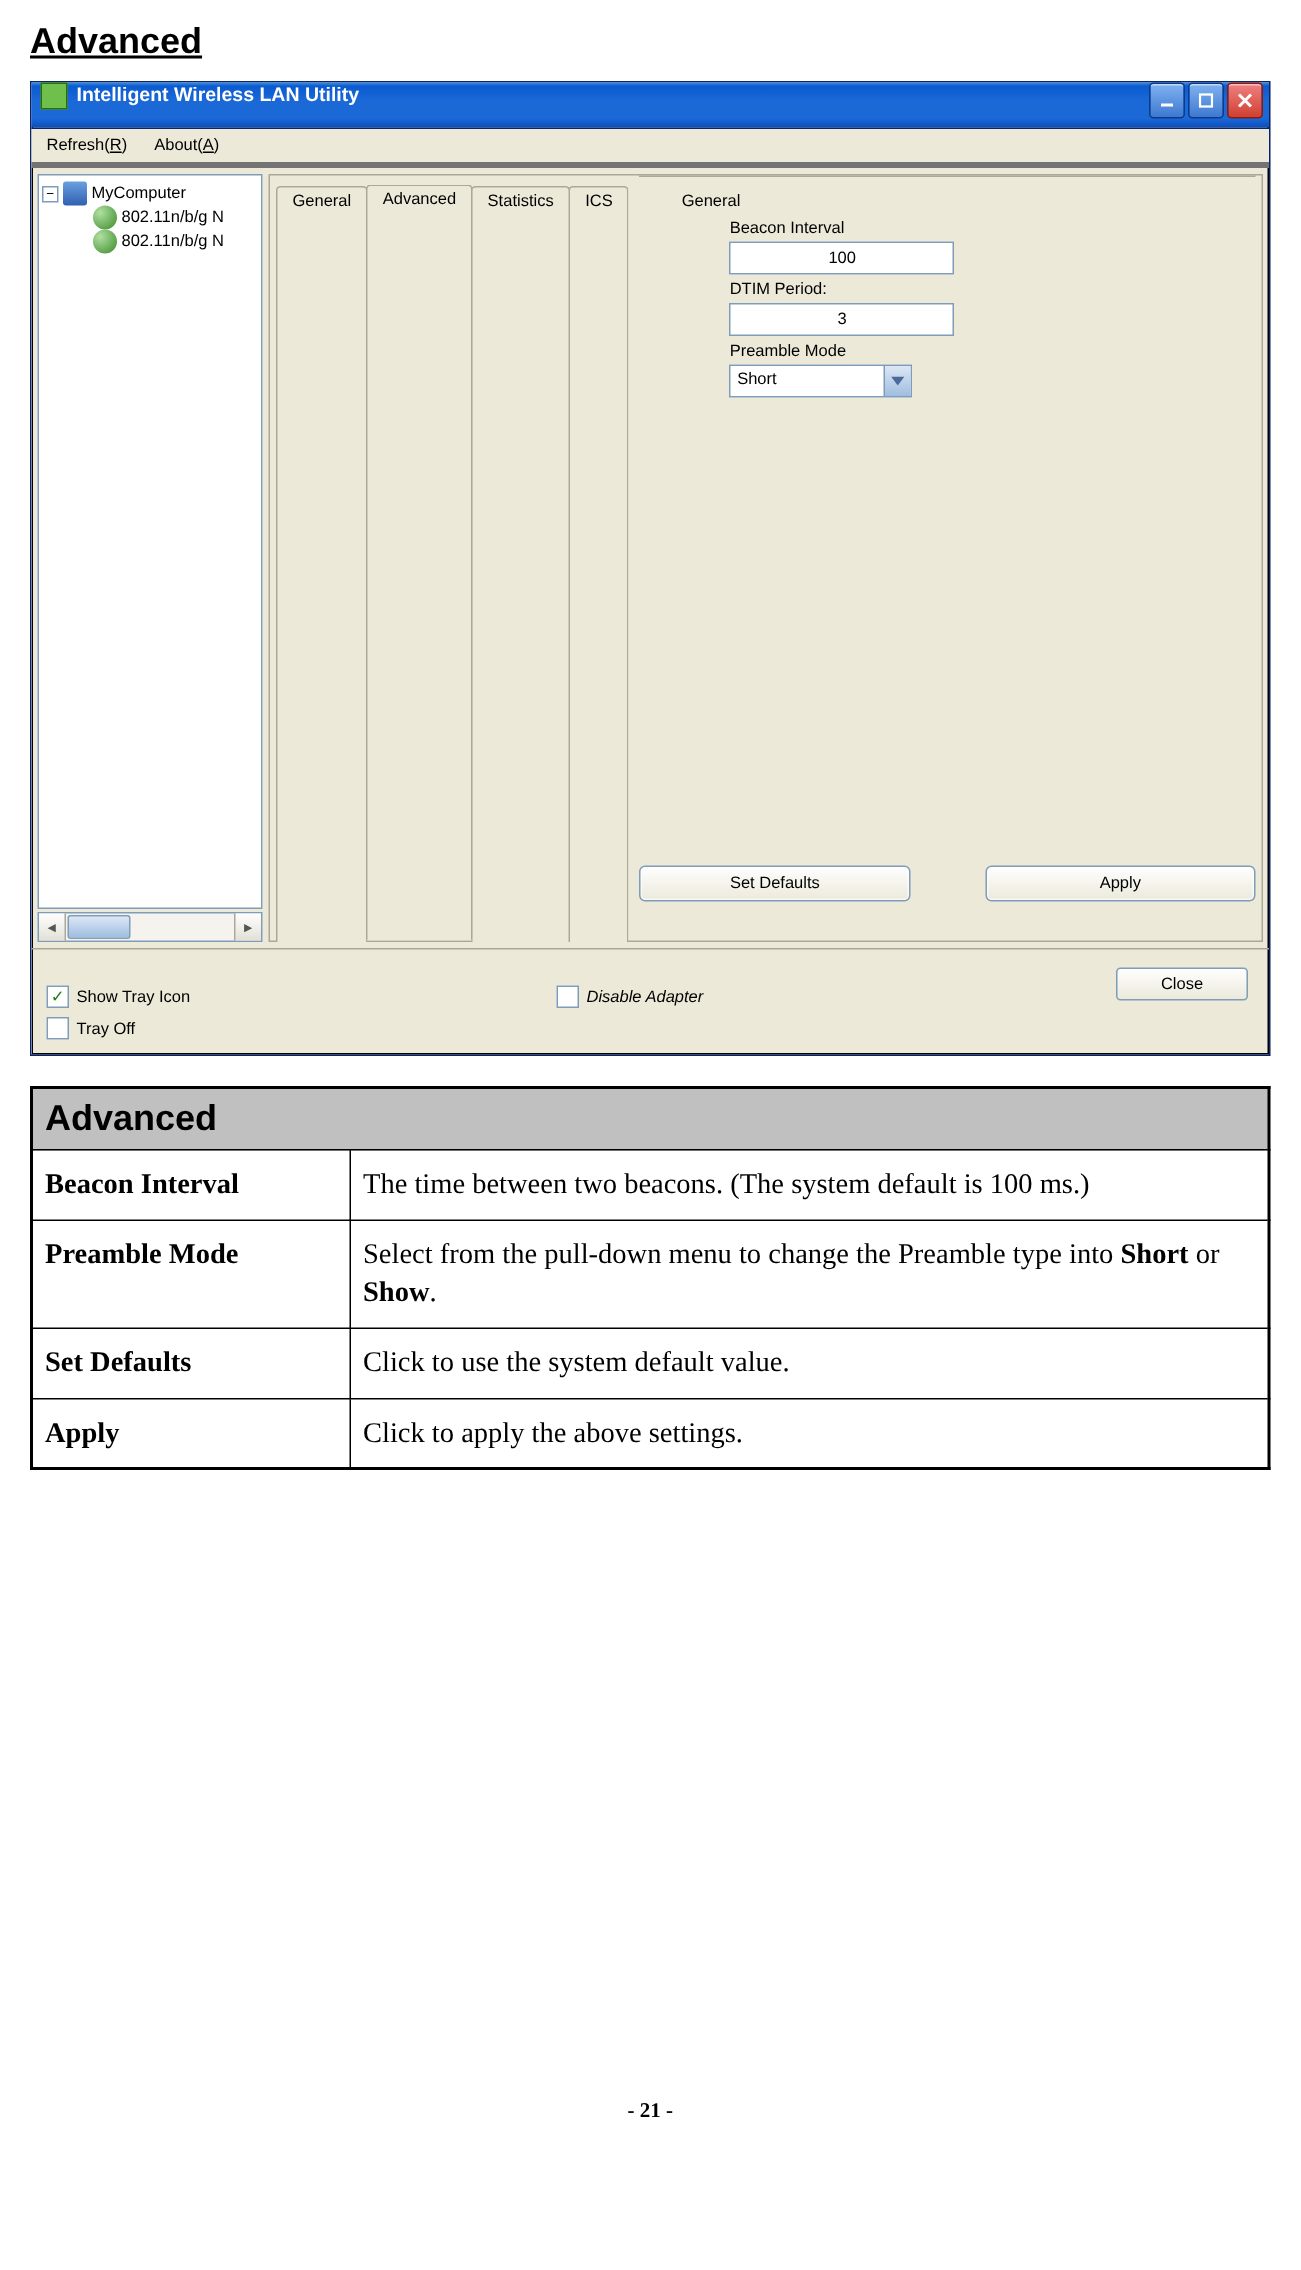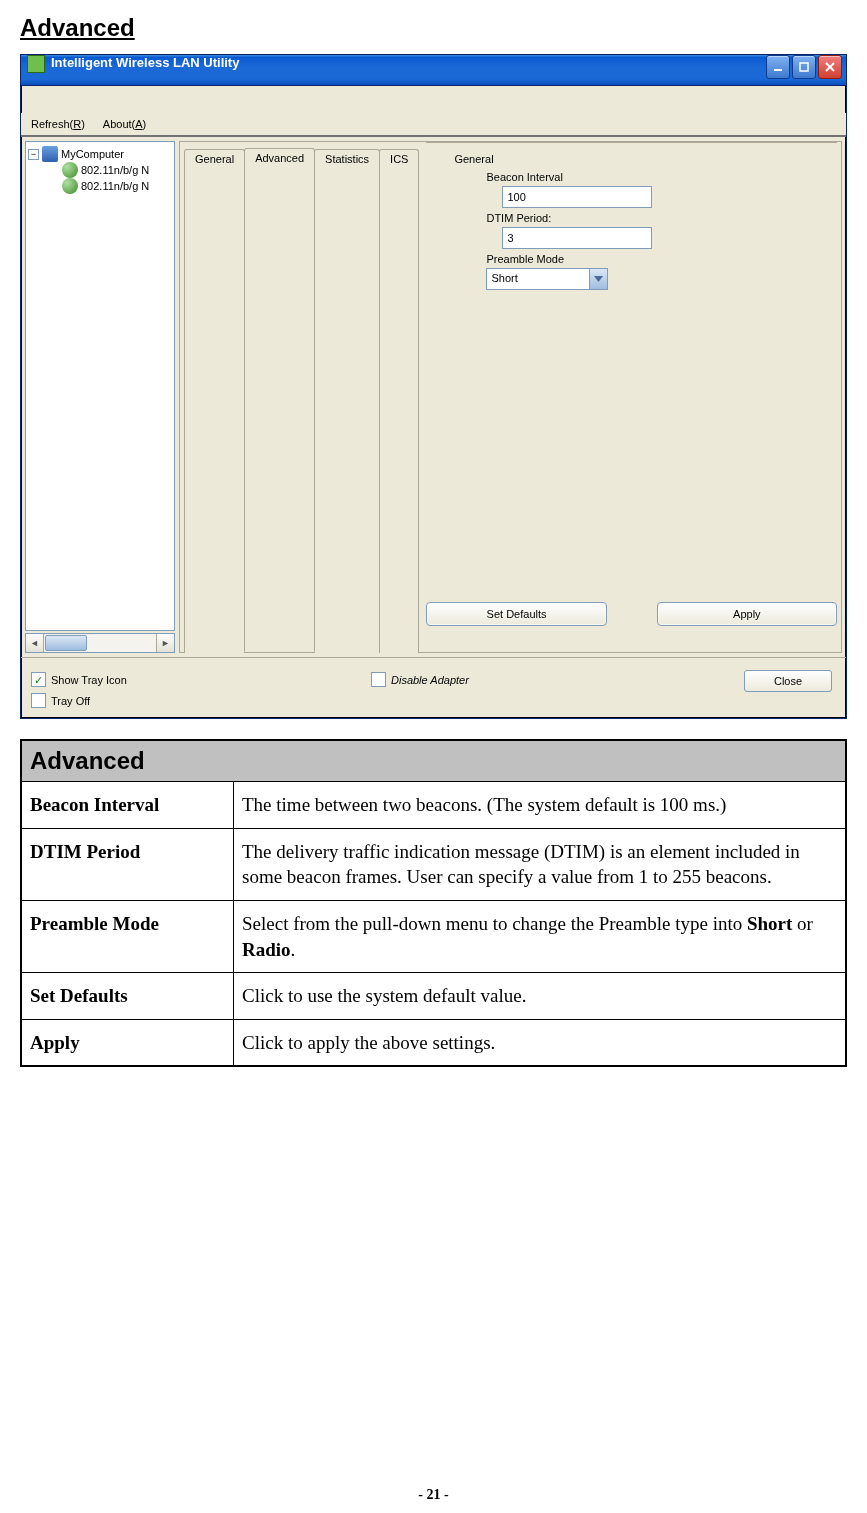--- a/index.html
+++ b/index.html
@@ -53,27 +53,26 @@
     box-shadow: inset 0 1px 0 rgba(255,255,255,.5);
   }
   .tbtn.close {
     background: linear-gradient(#f08080,#d04030);
     border-color: #8c1a0d;
   }
   .tbtn svg { display:block; }
   .menubar {
     height: 22px;
     background: #ece9d8;
-    border-bottom: 2px solid #737373;
+    border-bottom: 4px solid #737373;
     display:flex; align-items:center;
     padding: 0 6px;
     font-family: Tahoma, Arial, sans-serif;
     font-size: 11px;
     gap: 10px;
-    margin-top: 27px;
   }
   .menu-item { padding: 2px 4px; }
   .menu-item .ul { text-decoration: underline; }
   .client {
     display:flex;
     height: 520px;
     padding: 4px;
     gap: 4px;
     box-sizing: border-box;
   }
@@ -169,22 +168,23 @@
     margin: 4px 0 3px 42px;
   }
   .text-input {
     width: 150px;
     height: 22px;
     border: 1px solid #7f9db9;
     background:#fff;
     font-family: Tahoma, Arial, sans-serif;
     font-size: 11px;
     padding: 1px 4px;
-    margin-left: 58px;
+    margin-left: 42px;
     box-sizing: border-box;
+    text-align: center;
   }
   .combo {
     width: 122px;
     height: 22px;
     display:flex;
     border:1px solid #7f9db9;
     background:#fff;
     margin-left: 42px;
     box-sizing: border-box;
   }
@@ -209,21 +209,21 @@
     height: 24px;
     border:1px solid #7f9db9;
     border-radius:4px;
     background: linear-gradient(#fefefe,#eceadb);
     font-family: Tahoma, Arial, sans-serif;
     font-size:11px;
     box-shadow: inset 0 0 0 1px rgba(255,255,255,.6);
   }
   .bottom-bar {
     border-top:1px solid #aca899;
-    padding: 14px 10px 10px 10px;
+    padding: 24px 10px 10px 10px;
     display:flex;
     font-family: Tahoma, Arial, sans-serif;
     font-size:11px;
     position:relative;
   }
   .check-col { display:flex; flex-direction:column; gap:6px; }
   .check-col.mid { position:absolute; left: 350px; font-style: italic; }
   .chk { display:flex; align-items:center; gap:5px; }
   .chk-box {
     width:13px; height:13px;
@@ -397,26 +397,22 @@
 <table class="desc">
   <tbody>
       <tr>
         <th class="header" colspan="2">Advanced</th>
       </tr>
   <tr>
     <td class="key">Beacon Interval</td>
     <td>The time between two beacons. (The system default is 100 ms.)</td>
   </tr>
   <tr>
-    <td class="key">DTIM Period</td>
-    <td>The delivery traffic indication message (DTIM) is an element included in some beacon frames. User can specify a value from 1 to 255 beacons.</td>
-  </tr>
-  <tr>
     <td class="key">Preamble Mode</td>
-    <td id="preamble-desc-cell">Select from the pull-down menu to change the Preamble type into <b>Short</b> or <b>Radio</b>.</td>
+    <td id="preamble-desc-cell">Select from the pull-down menu to change the Preamble type into <b>Short</b> or <b>Show</b>.</td>
   </tr>
   <tr>
     <td class="key">Set Defaults</td>
     <td>Click to use the system default value.</td>
   </tr>
   <tr>
     <td class="key">Apply</td>
     <td>Click to apply the above settings.</td>
   </tr>
 </tbody>

